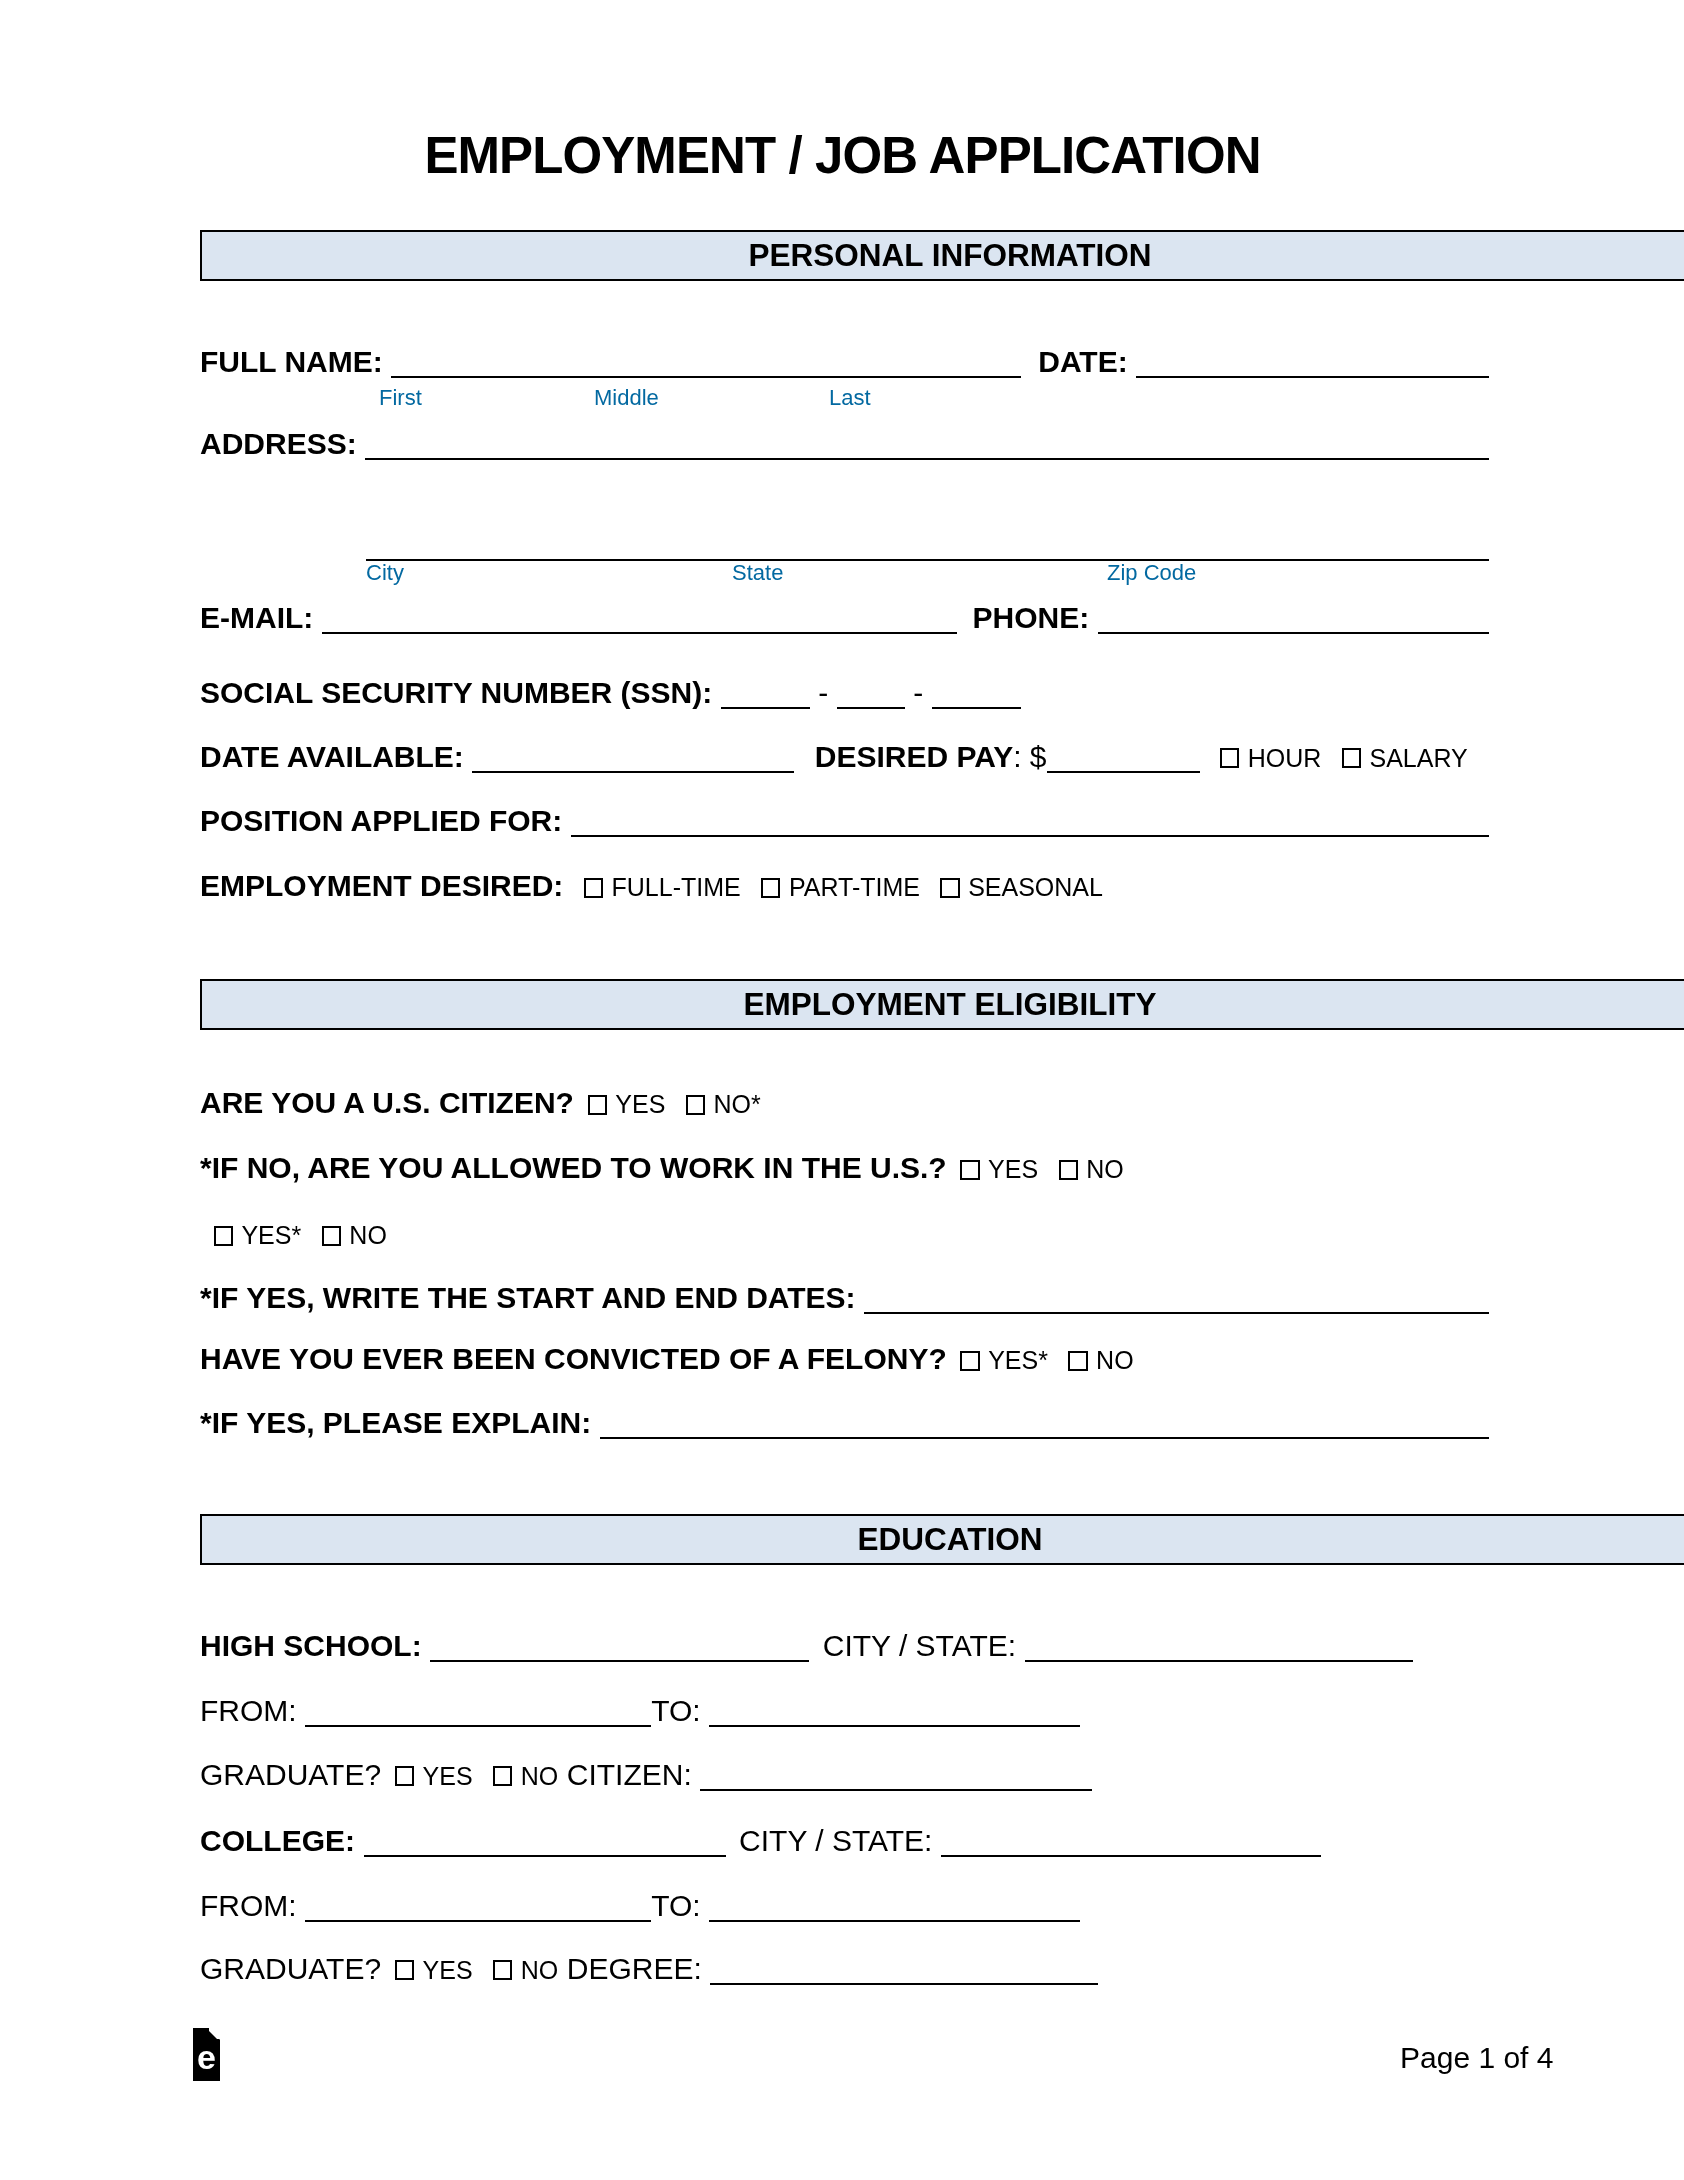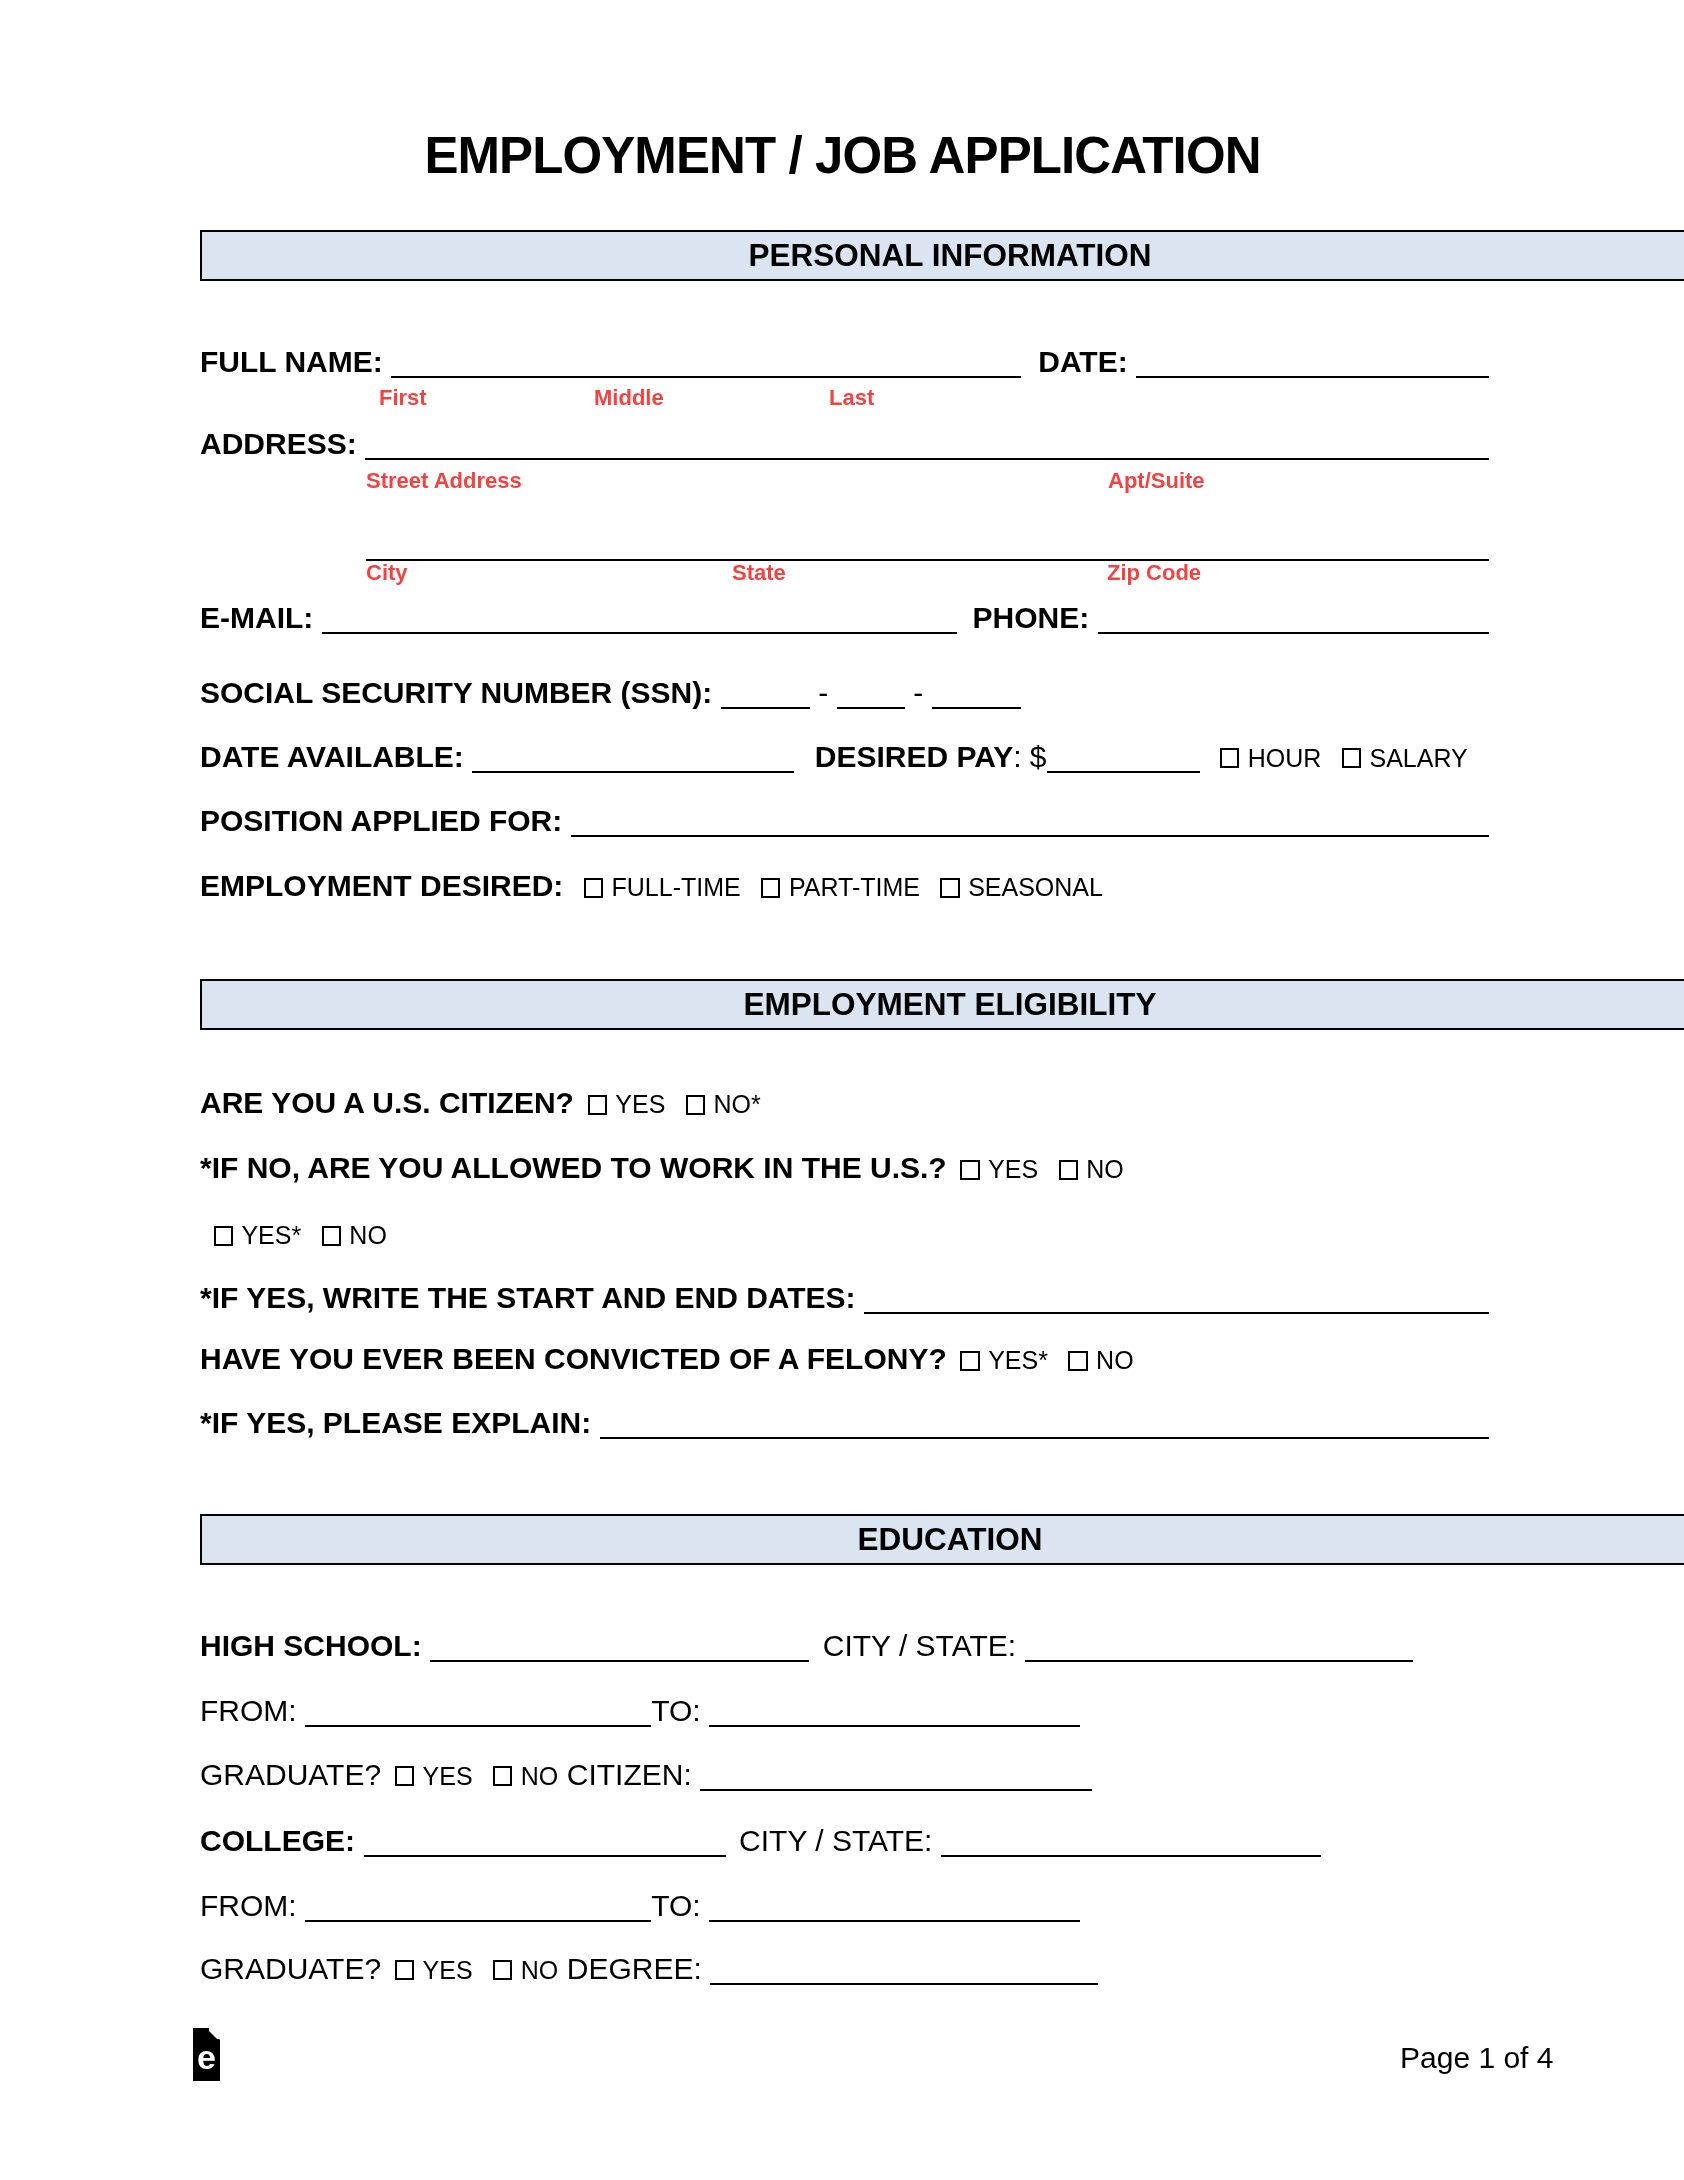--- a/index.html
+++ b/index.html
@@ -19,21 +19,21 @@
   .row .reg { font-weight:normal; }
 
   .line { display:inline-block; border-bottom:2.6px solid #000; height:25.6px;
           position:relative; top:6.8px; margin-left:8.5px; }
   .line.flex { flex:1 1 auto; }
 
   .cb { display:inline-block; width:15.3px; height:16px; border:2.6px solid #000;
         position:relative; top:1.7px; flex:0 0 auto; }
   .cb-lbl { font-weight:normal; font-size:25px; margin-left:8.5px; }
 
-  .sub { position:absolute; font-size:22px; font-weight:bold; line-height:25.6px; color:#ef4444; }
+  .sub { position:absolute; font-size:22px; font-weight:normal; line-height:25.6px; color:#0369a1; }
   .sub span { position:absolute; top:0; white-space:nowrap; }
 
   .footer-page { position:absolute; top:2041px; left:1400px; font-size:30px; font-weight:normal; }
 
   .logo { position:absolute; left:193px; top:2028px; width:27px; height:53px; }
   .logo-body { position:absolute; inset:0; background:#000;
                clip-path:polygon(0 0, 60% 0, 100% 22%, 100% 100%, 0 100%); }
   .logo-fold { position:absolute; top:0; right:0; width:11px; height:11px; background:#fff; }
   .logo-fold::after { content:""; position:absolute; left:-0.9px; bottom:-0.9px; width:0; height:0;
                border-left:10.2px solid #000; border-top:10.2px solid transparent; }
@@ -64,24 +64,20 @@
   <div class="sub" style="left:200px; top:385px; width:1289px; height:25.6px">
     <span style="left:179px">First</span>
     <span style="left:394px">Middle</span>
     <span style="left:629px">Last</span>
   </div>
 
   <div class="row" style="top:426px">
     <span>ADDRESS:</span>
     <span class="line flex"></span>
   </div>
-  <div class="sub" style="left:200px; top:468px; width:1289px; height:25.6px">
-    <span style="left:166px">Street Address</span>
-    <span style="left:908px">Apt/Suite</span>
-  </div>
 
   <div class="row" style="top:527px; left:366px">
     <span class="line flex" style="margin-left:0"></span>
   </div>
   <div class="sub" style="left:200px; top:560px; width:1289px; height:25.6px">
     <span style="left:166px">City</span>
     <span style="left:532px">State</span>
     <span style="left:907px">Zip Code</span>
   </div>
 

